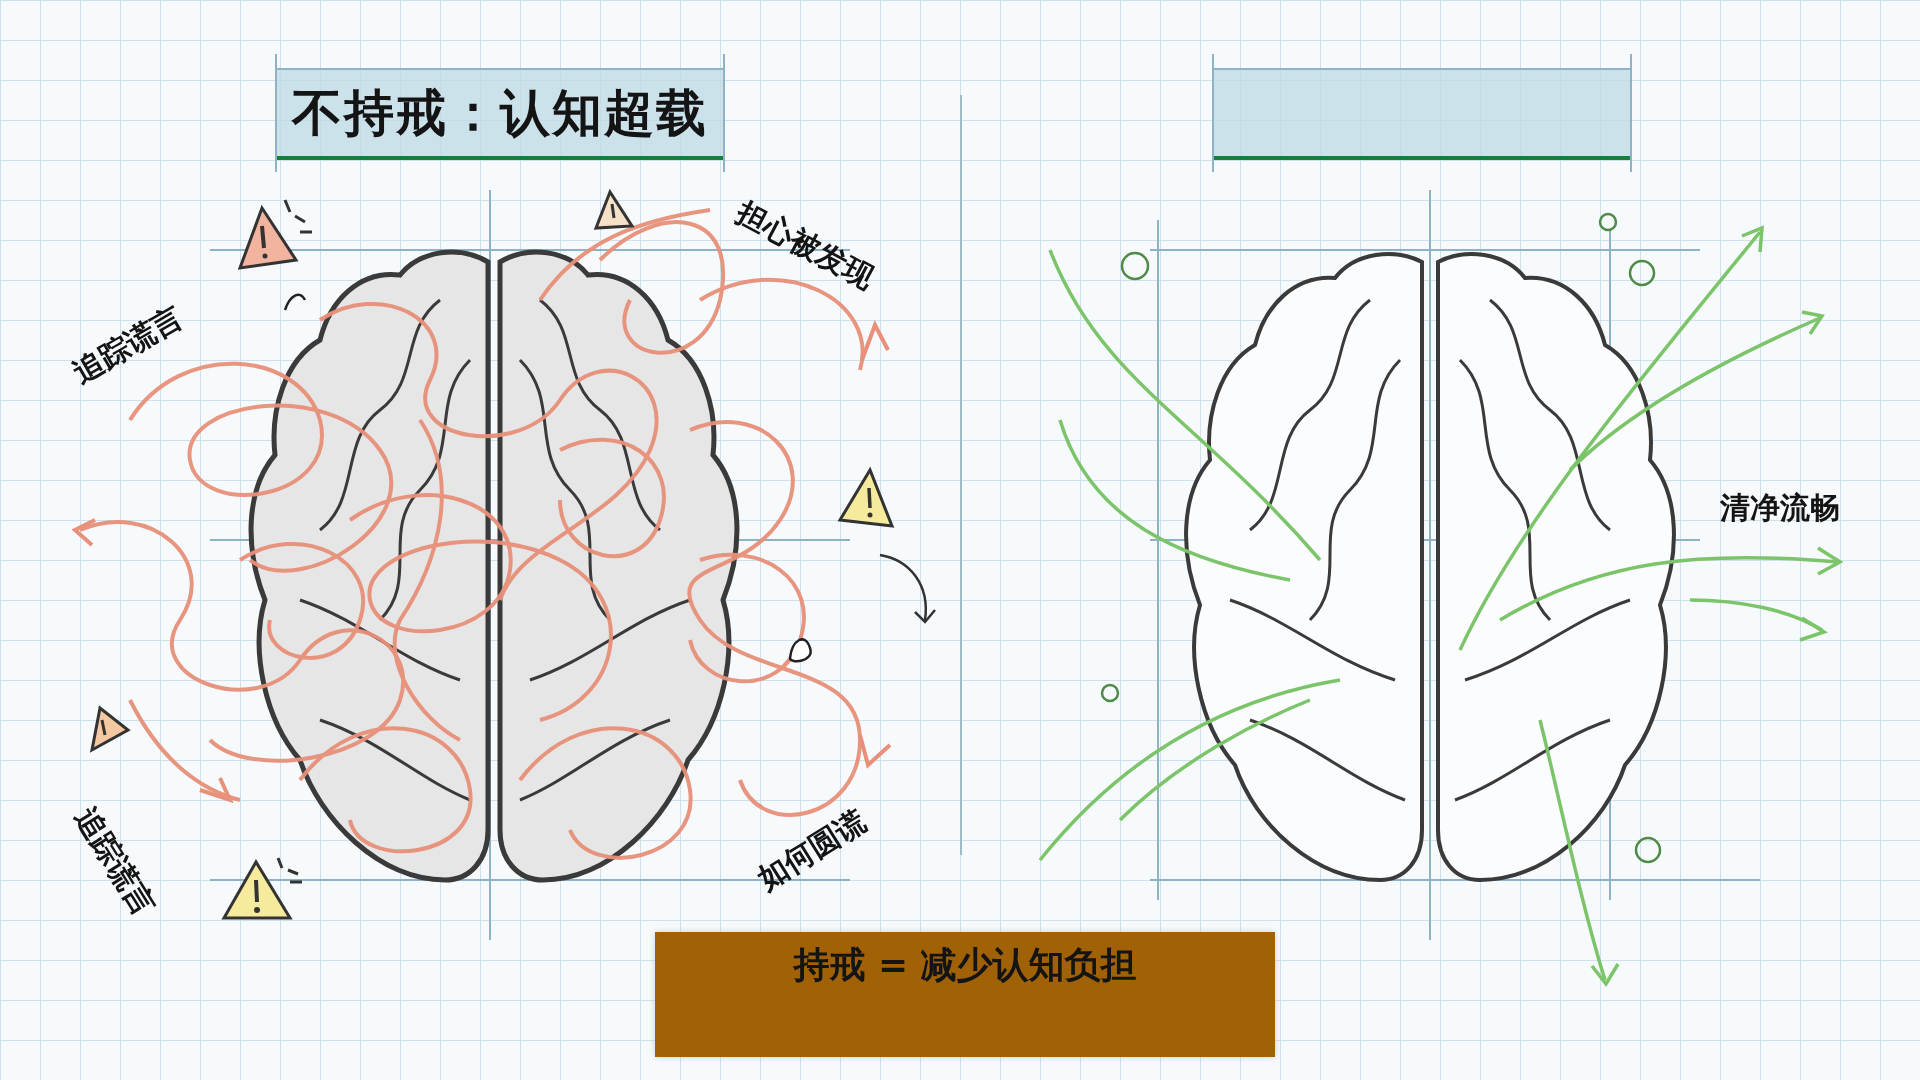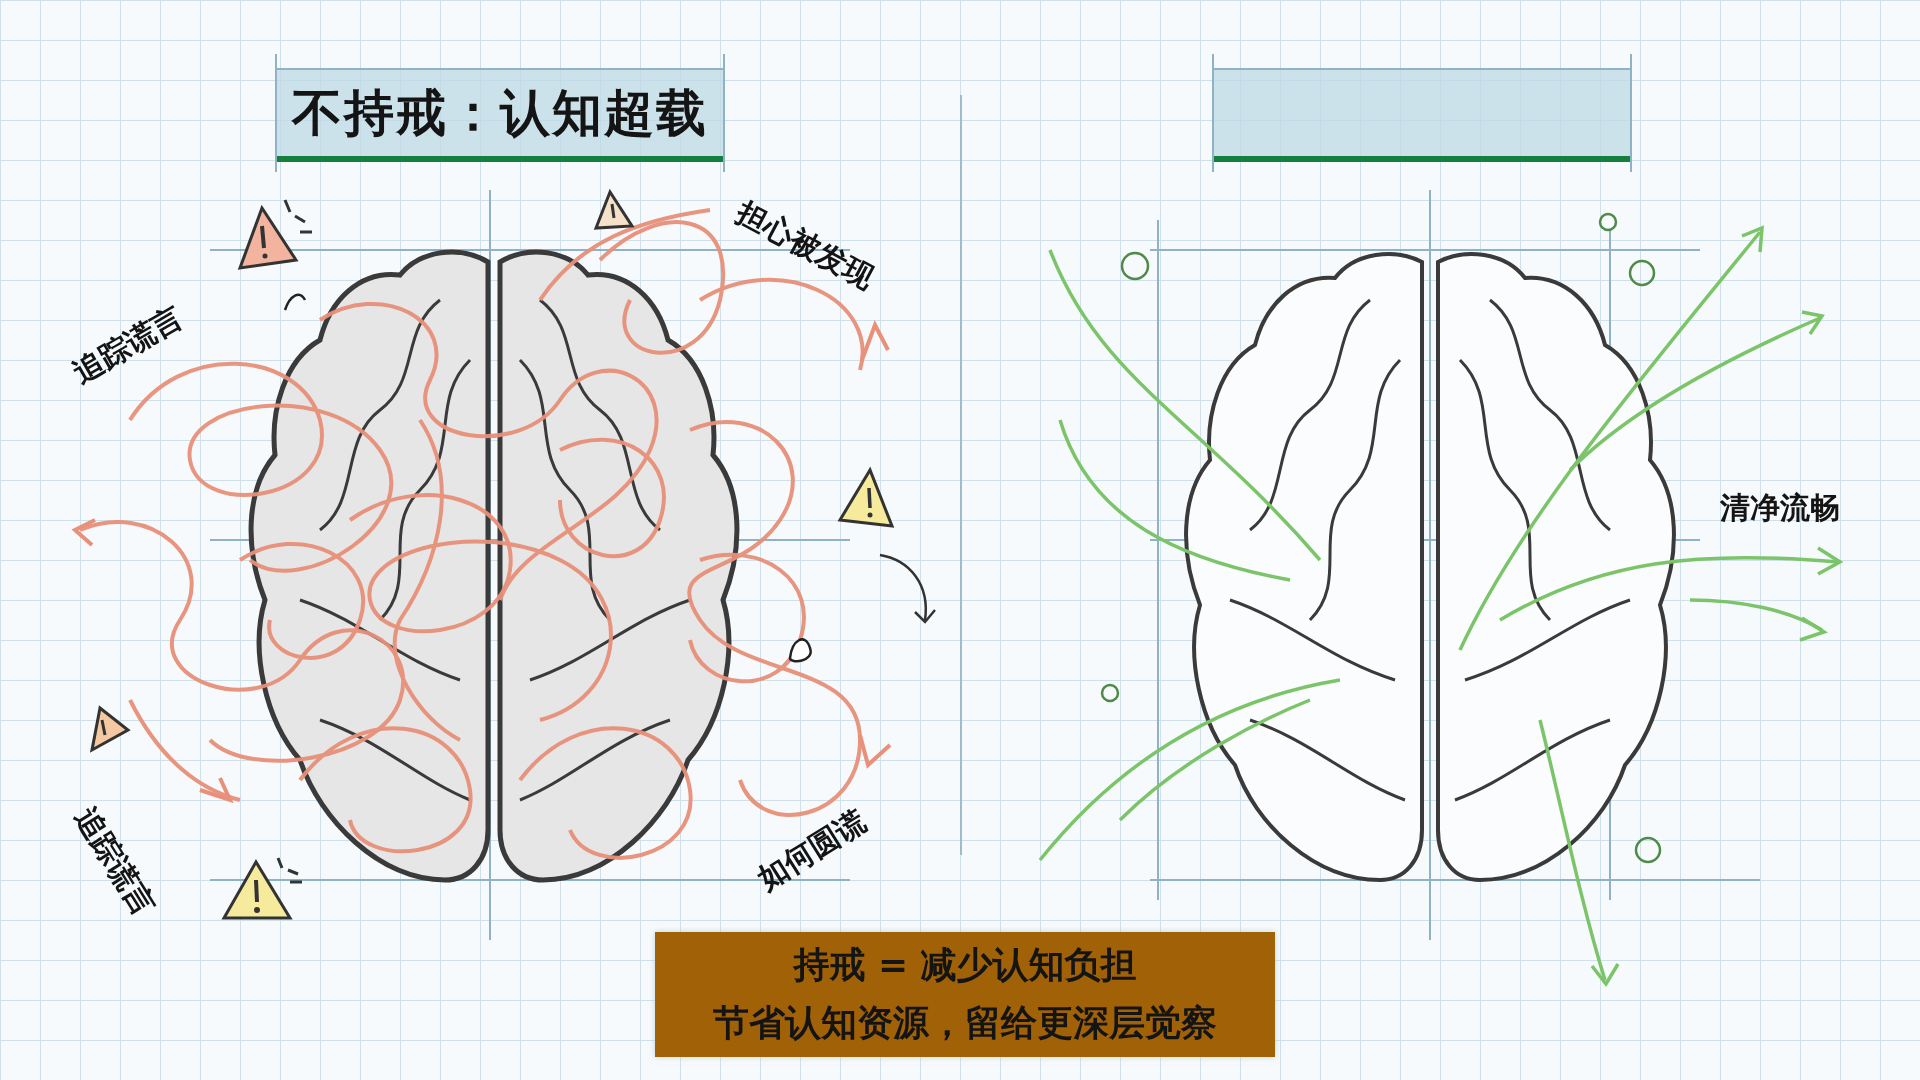--- a/index.html
+++ b/index.html
@@ -4,21 +4,21 @@
 <style>
   html,body{margin:0;padding:0;}
   body{width:1920px;height:1080px;overflow:hidden;position:relative;
     background-color:#f7fafc;
     background-image:
       linear-gradient(to right,#cfe0ea 1.5px,transparent 1.5px),
       linear-gradient(to bottom,#cfe0ea 1.5px,transparent 1.5px);
     background-size:40px 40px;
     font-family:"DejaVu Sans","Liberation Sans",sans-serif;}
   .title-box{position:absolute;background:rgba(190,218,228,0.75);
-    border-top:2px solid #8fb3c4;border-bottom:6px solid #15803d;
+    border-top:2px solid #8fb3c4;border-bottom:4px solid #15803d;
     font-weight:bold;color:#141414;font-size:50px;line-height:86px;
     text-align:center;letter-spacing:2px;}
   .title-box .vt{position:absolute;top:-16px;bottom:-16px;width:2px;background:#8fb3c4;}
   #title-left{left:275px;top:68px;width:450px;height:86px;}
   #title-right{left:1212px;top:68px;width:420px;height:86px;}
   .divider{position:absolute;left:960px;top:95px;width:2px;height:760px;background:#9fbccb;}
   .label{position:absolute;font-size:30px;color:#141414;white-space:nowrap;font-weight:bold;}
   .caption{position:absolute;left:655px;top:932px;width:620px;height:125px;
     background:#a16207;text-align:center;color:#141414;font-weight:bold;
     box-shadow:0 0 6px rgba(150,190,200,0.6);}
@@ -179,14 +179,13 @@
 </div>
 
 <div class="label" style="left:68px;top:325px;transform:rotate(-30deg);">追踪谎言</div>
 <div class="label" style="left:730px;top:225px;transform:rotate(28deg);">担心被发现</div>
 <div class="label" style="left:100px;top:800px;transform:rotate(58deg);transform-origin:left top;">追踪谎言</div>
 <div class="label" style="left:752px;top:830px;transform:rotate(-32deg);">如何圆谎</div>
 <div class="label" style="left:1720px;top:488px;">清净流畅</div>
 
 <div class="caption">
   <div class="l1">持戒 = 减少认知负担</div>
-  <div class="l2">节省认知资源，留给更深层觉察</div>
 </div>
 
 </body></html>

